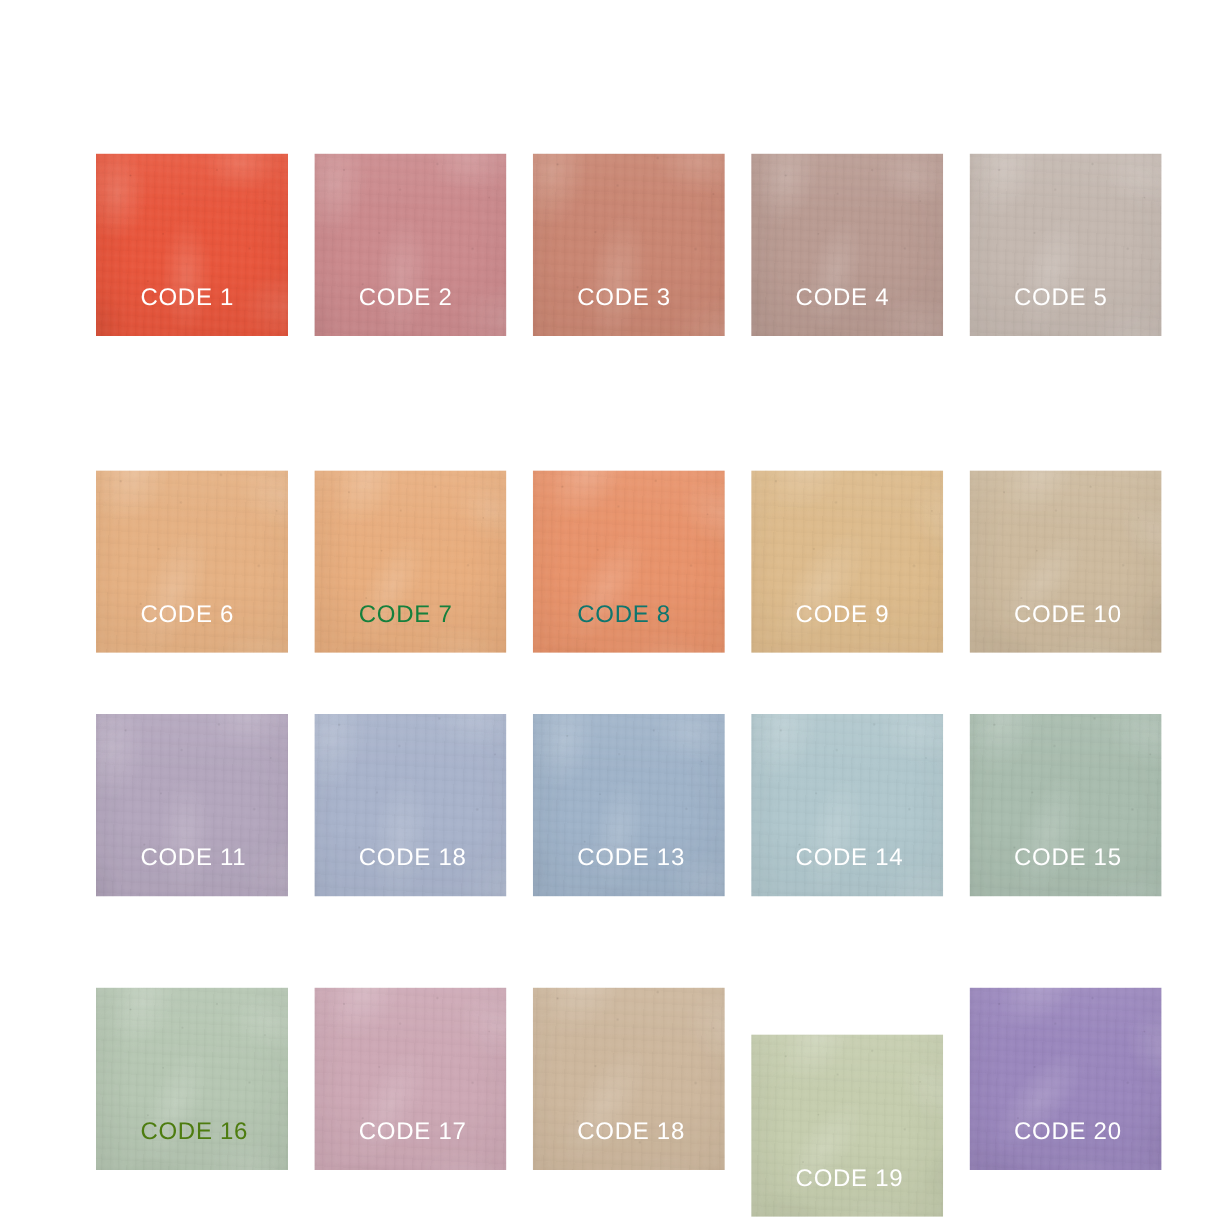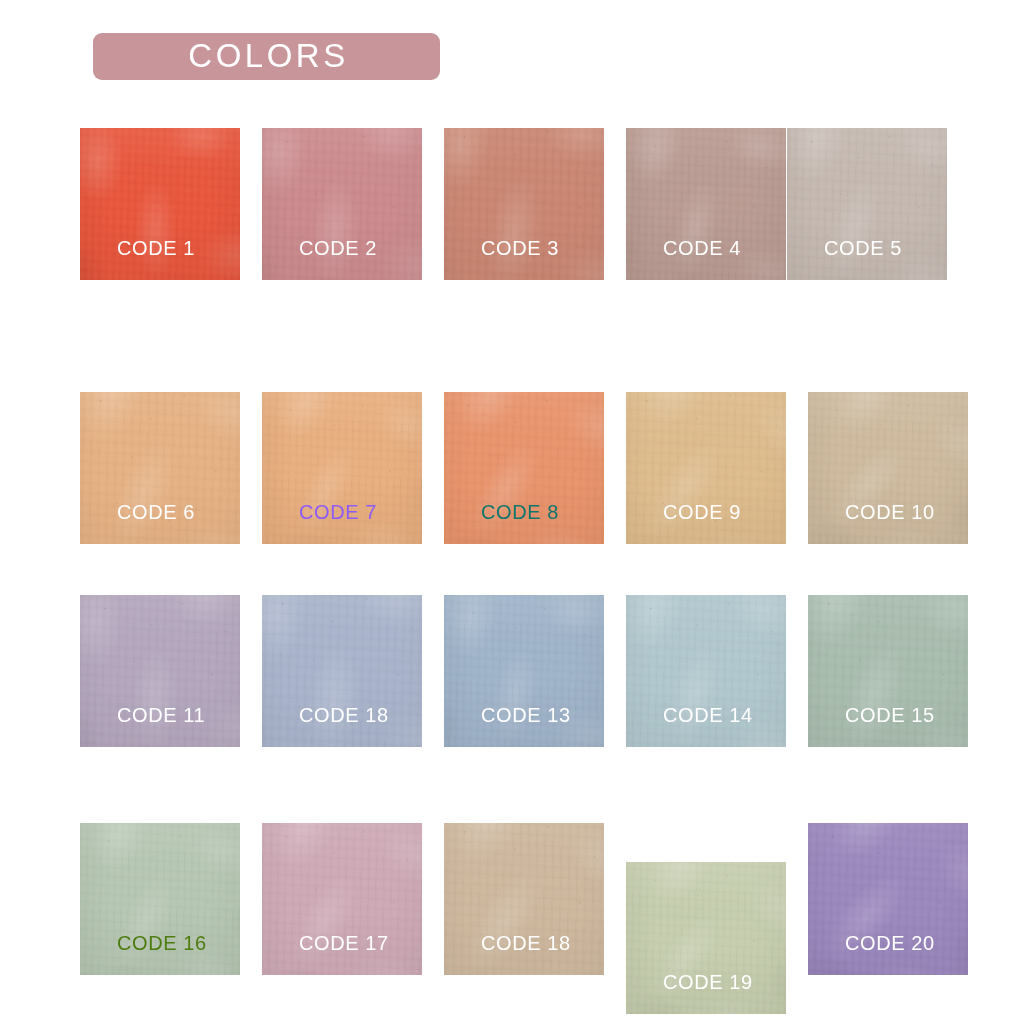--- a/index.html
+++ b/index.html
@@ -124,23 +124,20 @@
     line-height: 1;
     white-space: nowrap;
     z-index: 5;
   }
 </style>
 </head>
 <body>
 
 <div class="page">
 
-  <div class="title-banner" style="background: rgb(200, 150, 154);">
-    <span class="title-text" style="color: rgb(255, 255, 255);">COLORS</span>
-  </div>
 
   <div class="grid">
       <div class="swatch" style="left: 0px; top: 0px;">
         <div class="base" style="background: rgb(232, 86, 60);"></div>
         <div class="tex1" style="transform: rotate(0deg) scale(1);"></div>
         <div class="tex2" style="transform: rotate(0deg) scale(1);"></div>
         <div class="tex3" style="transform: rotate(0deg) scale(1);"></div>
         <div class="speck" style="transform: rotate(0deg) scale(1);"></div>
         <div class="swatch-label" style="color: rgb(255, 255, 255);">CODE 1</div>
       </div>
@@ -161,21 +158,21 @@
         <div class="swatch-label" style="color: rgb(255, 255, 255);">CODE 3</div>
       </div>
       <div class="swatch" style="left: 546px; top: 0px;">
         <div class="base" style="background: rgb(185, 155, 146);"></div>
         <div class="tex1" style="transform: rotate(13.32deg) scale(1);"></div>
         <div class="tex2" style="transform: rotate(0deg) scale(1);"></div>
         <div class="tex3" style="transform: rotate(0deg) scale(1);"></div>
         <div class="speck" style="transform: rotate(0deg) scale(1);"></div>
         <div class="swatch-label" style="color: rgb(255, 255, 255);">CODE 4</div>
       </div>
-      <div class="swatch" style="left: 707px; top: 0px;">
+      <div class="swatch" style="left: 728px; top: 0px;">
         <div class="base" style="background: rgb(196, 184, 176);"></div>
         <div class="tex1" style="transform: rotate(17.76deg) scale(1.08);"></div>
         <div class="tex2" style="transform: rotate(0deg) scale(1.08);"></div>
         <div class="tex3" style="transform: rotate(0deg) scale(1.08);"></div>
         <div class="speck" style="transform: rotate(0deg) scale(1.08);"></div>
         <div class="swatch-label" style="color: rgb(255, 255, 255);">CODE 5</div>
       </div>
       <div class="swatch" style="left: 0px; top: 264px;">
         <div class="base" style="background: rgb(229, 177, 131);"></div>
         <div class="tex1" style="transform: rotate(22.2deg) scale(1.16);"></div>
@@ -183,21 +180,21 @@
         <div class="tex3" style="transform: rotate(0deg) scale(1.16);"></div>
         <div class="speck" style="transform: rotate(0deg) scale(1.16);"></div>
         <div class="swatch-label" style="color: rgb(255, 255, 255);">CODE 6</div>
       </div>
       <div class="swatch" style="left: 182px; top: 264px;">
         <div class="base" style="background: rgb(232, 174, 126);"></div>
         <div class="tex1" style="transform: rotate(26.64deg) scale(1);"></div>
         <div class="tex2" style="transform: rotate(0deg) scale(1);"></div>
         <div class="tex3" style="transform: rotate(0deg) scale(1);"></div>
         <div class="speck" style="transform: rotate(0deg) scale(1);"></div>
-        <div class="swatch-label" style="color: #8b5cf6;">CODE 7</div>
+        <div class="swatch-label" style="color: #15803d;">CODE 7</div>
       </div>
       <div class="swatch" style="left: 364px; top: 264px;">
         <div class="base" style="background: rgb(232, 147, 107);"></div>
         <div class="tex1" style="transform: rotate(31.08deg) scale(1.08);"></div>
         <div class="tex2" style="transform: rotate(0deg) scale(1.08);"></div>
         <div class="tex3" style="transform: rotate(0deg) scale(1.08);"></div>
         <div class="speck" style="transform: rotate(0deg) scale(1.08);"></div>
         <div class="swatch-label" style="color: #0f766e;">CODE 8</div>
       </div>
       <div class="swatch" style="left: 546px; top: 264px;">

